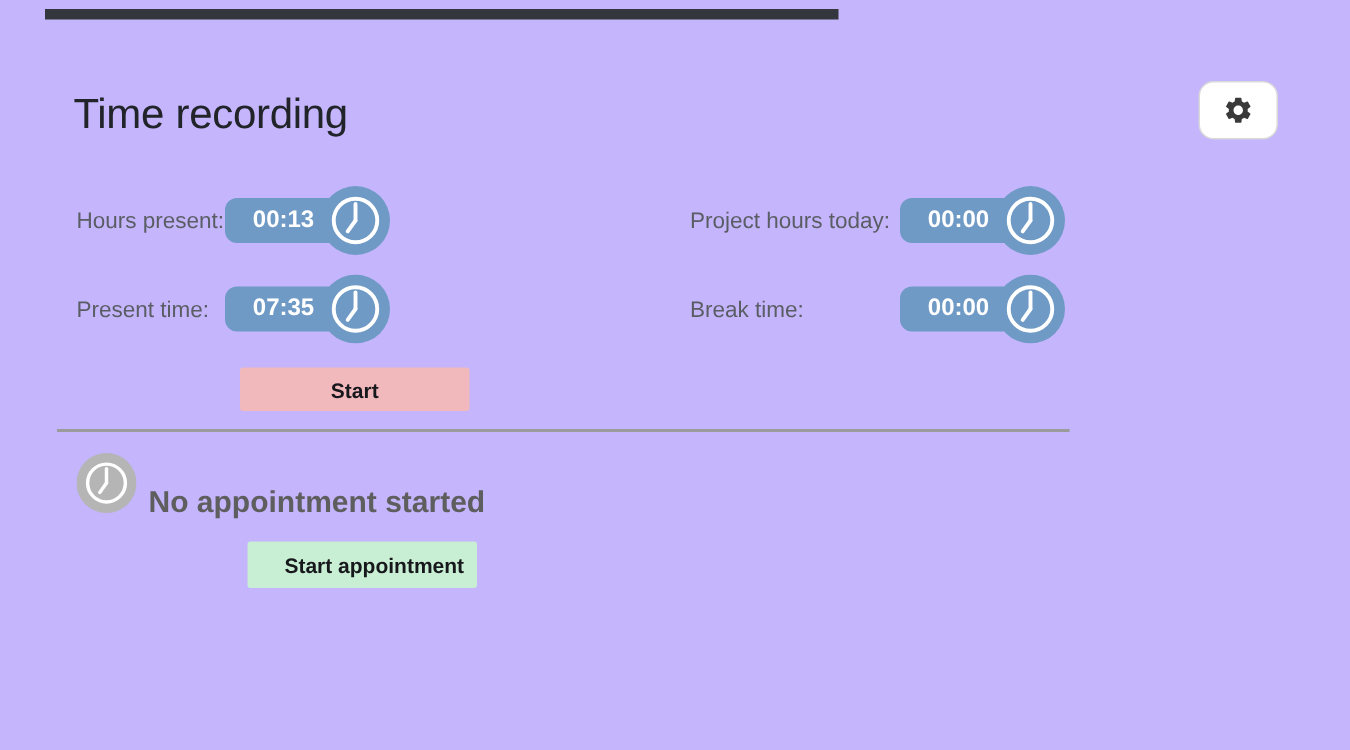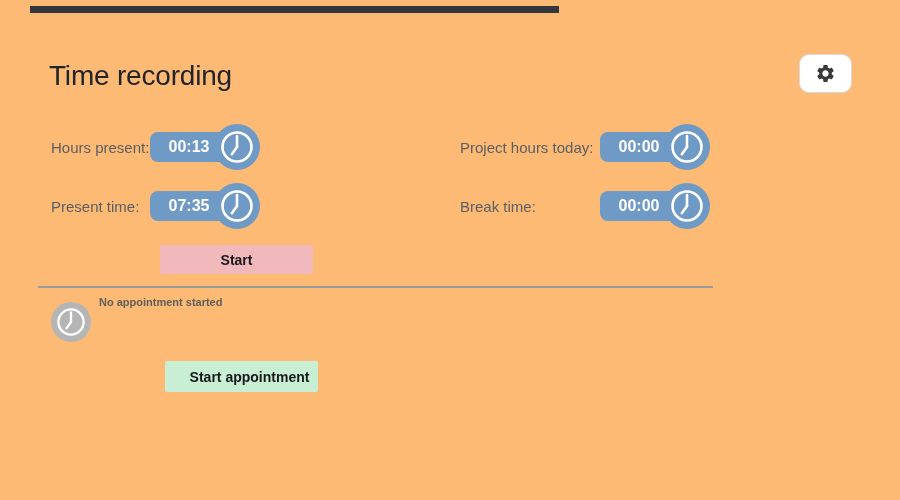--- a/index.html
+++ b/index.html
@@ -1,20 +1,20 @@
 <!DOCTYPE html>
 <html><head>
 <meta charset="utf-8">
 <style>
   html, body { margin: 0; padding: 0; background: #ffffff; }
   .stage {
     position: relative;
     width: 900px;
     height: 500px;
-    background: #fdba74;
+    background: #c4b5fd;
     overflow: hidden;
     font-family: "Liberation Sans", sans-serif;
   }
   .topbar {
     position: absolute;
     left: 30px; top: 6px;
     width: 529px; height: 7px;
     background: #33373d;
   }
   .title {
@@ -106,22 +106,22 @@
     width: 675px; height: 2px;
     background: #9B9B9B;
   }
   .status-clock {
     position: absolute;
     left: 51px; top: 302px;
     width: 40px; height: 40px;
   }
   .status-text {
     position: absolute;
-    left: 99px; top: 296px;
-    font-size: 11px;
+    left: 99px; top: 324px;
+    font-size: 20px;
     font-weight: 700;
     color: #5e5e5e;
     white-space: nowrap;
   }
 </style>
 </head>
 <body>
 
 <div class="stage">
 

